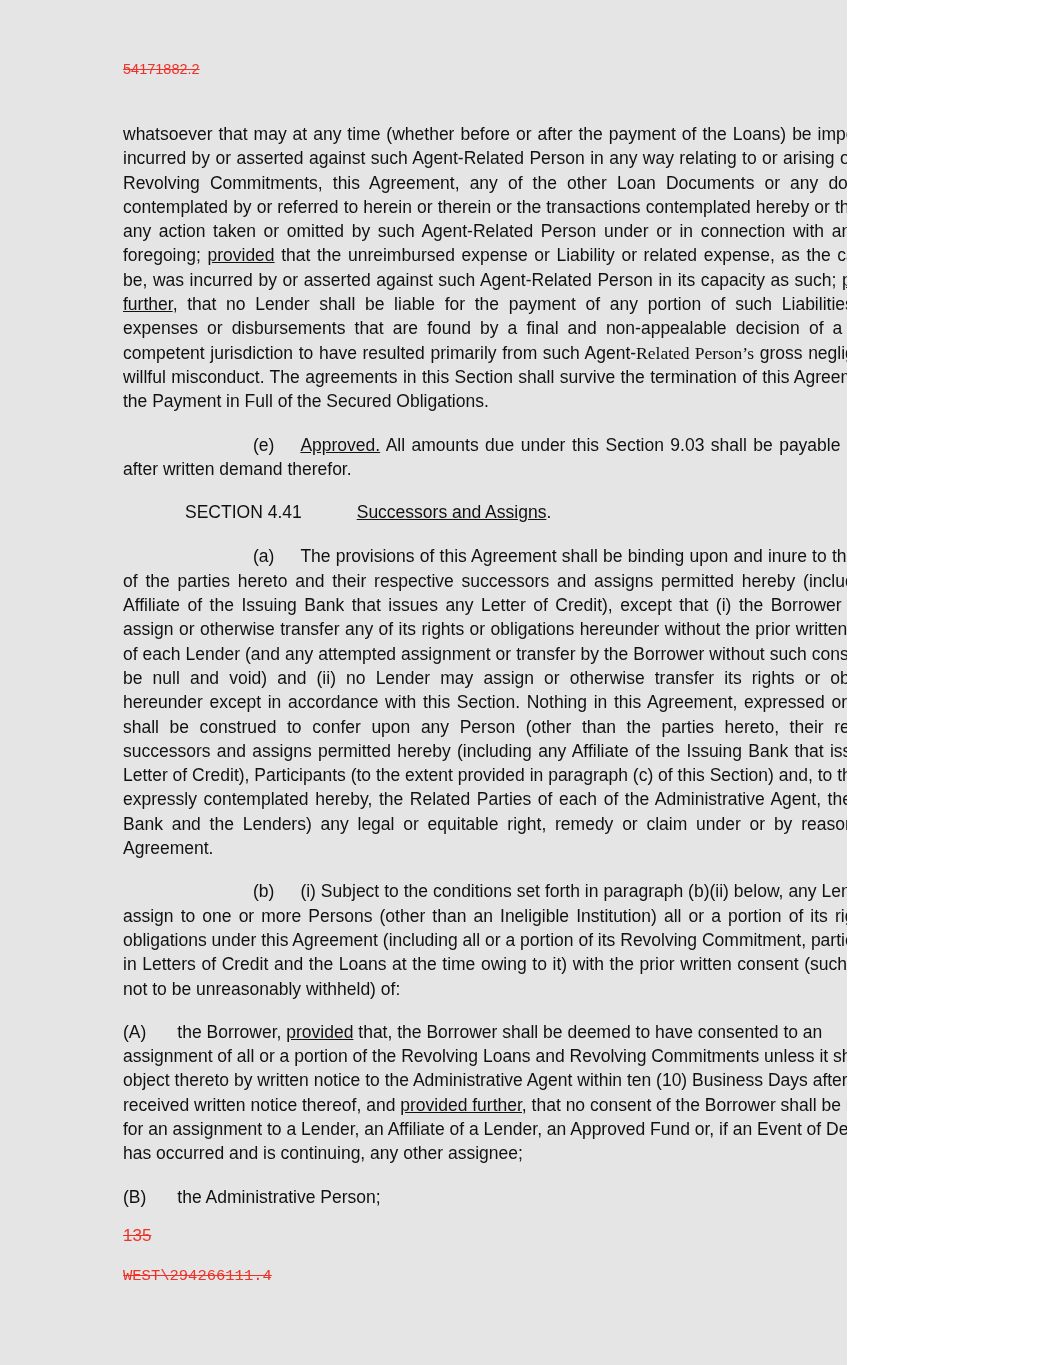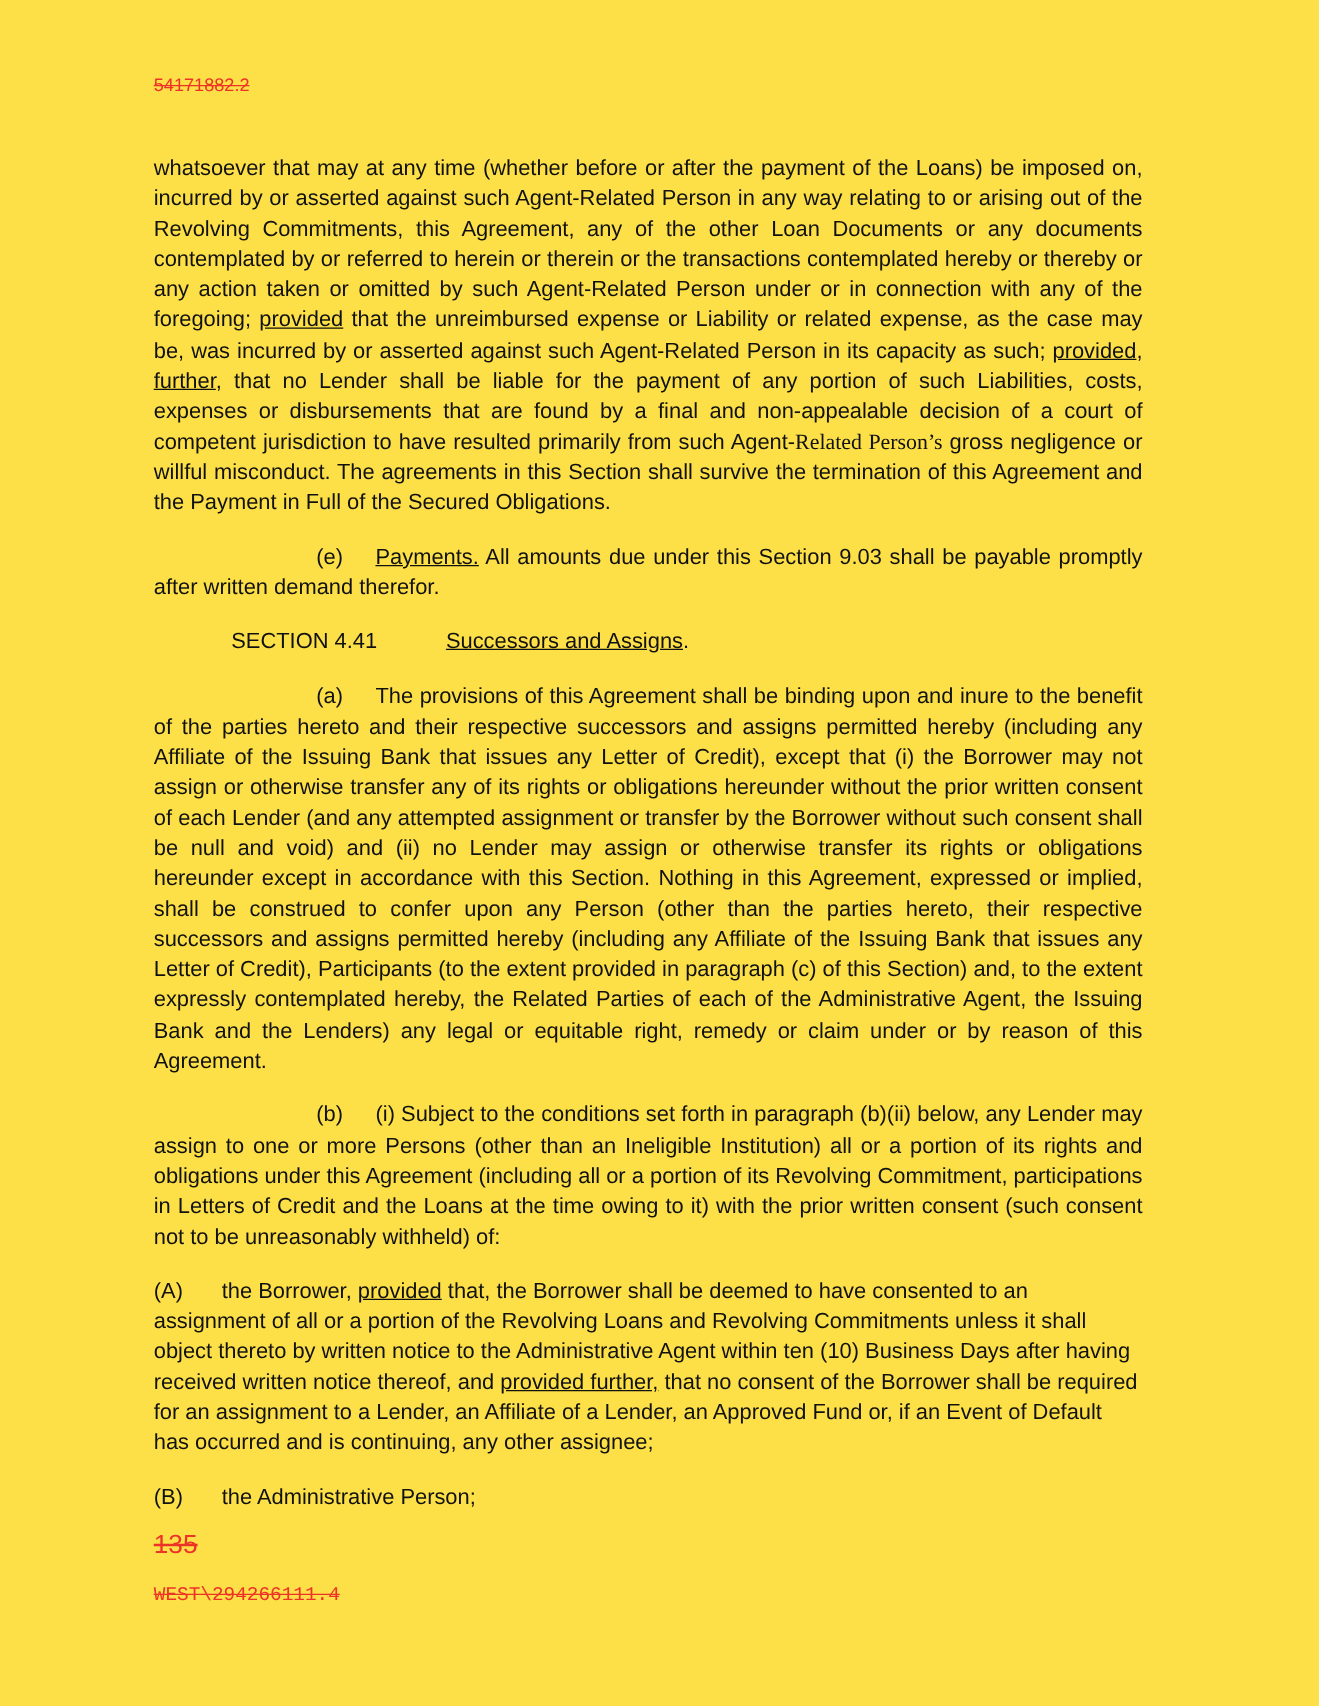--- a/index.html
+++ b/index.html
@@ -1,20 +1,20 @@
 <!DOCTYPE html>
 <html><head>
 <meta charset="utf-8">
 <style>
   html, body { margin: 0; padding: 0; background: #ffffff; }
   .page {
     position: relative;
-    width: 1055px;
+    width: 847px;
     height: 1365px;
-    background: #fde047;
+    background: #e5e5e5;
     font-family: "Liberation Sans", sans-serif;
     color: #111111;
     overflow: hidden;
   }
   .doc-number {
     position: absolute;
     left: 123px;
     top: 60px;
     font-size: 14.5px;
     line-height: 18px;
@@ -39,21 +39,21 @@
   .tab { display: inline-block; }
   .tab-sm { width: 26px; }
   .tab-md { width: 31px; }
   .tab-lg { width: 55px; }
   .u { text-decoration: underline; }
   .serif { font-family: "Liberation Serif", serif; }
   .page-number {
     position: absolute;
     left: 123px;
     top: 1226px;
-    font-size: 21px;
+    font-size: 17px;
     line-height: 20px;
   }
   .doc-id {
     position: absolute;
     left: 123px;
     top: 1266px;
     font-size: 15.5px;
     line-height: 20px;
     font-family: Liberation Mono, monospace;
   }
@@ -61,21 +61,21 @@
 </head>
 <body>
 
 <div class="page">
 
   <div class="doc-number redline">54171882.2</div>
 
   <div class="body-block">
     <p class="para justify"><span>whatsoever that may at any time (whether before or after the payment of the Loans) be imposed on, incurred by or asserted against such Agent-Related Person in any way relating to or arising out of the Revolving Commitments, this Agreement, any of the other Loan Documents or any documents contemplated by or referred to herein or therein or the transactions contemplated hereby or thereby or any action taken or omitted by such Agent-Related Person under or in connection with any of the foregoing; </span><span class="u">provided</span><span> that the unreimbursed expense or Liability or related expense, as the case may be, was incurred by or asserted against such Agent-Related Person in its capacity as such; </span><span class="u">provided</span><span>, </span><span class="u">further</span><span>, that no Lender shall be liable for the payment of any portion of such Liabilities, costs, expenses or disbursements that are found by a final and non-appealable decision of a court of competent jurisdiction to have resulted primarily from such Agent-</span><span class="serif">Related Person’s</span><span> gross negligence or willful misconduct.  The agreements in this Section shall survive the termination of this Agreement and the Payment in Full of the Secured Obligations.</span></p>
 
-    <p class="para justify indent"><span>(e)</span><span class="tab tab-sm"></span><span class="u">Payments.</span><span> All amounts due under this Section 9.03 shall be payable promptly after written demand therefor.</span></p>
+    <p class="para justify indent"><span>(e)</span><span class="tab tab-sm"></span><span class="u">Approved.</span><span> All amounts due under this Section 9.03 shall be payable promptly after written demand therefor.</span></p>
 
     <p class="para heading heading-indent"><span>SECTION 4.41</span><span class="tab tab-lg"></span><span class="u">Successors and Assigns</span><span>.</span></p>
 
     <p class="para justify indent"><span>(a)</span><span class="tab tab-sm"></span><span>The provisions of this Agreement shall be binding upon and inure to the benefit of the parties hereto and their respective successors and assigns permitted hereby (including any Affiliate of the Issuing Bank that issues any Letter of Credit), except that (i) the Borrower may not assign or otherwise transfer any of its rights or obligations hereunder without the prior written consent of each Lender (and any attempted assignment or transfer by the Borrower without such consent shall be null and void) and (ii) no Lender may assign or otherwise transfer its rights or obligations hereunder except in accordance with this Section.  Nothing in this Agreement, expressed or implied, shall be construed to confer upon any Person (other than the parties hereto, their respective successors and assigns permitted hereby (including any Affiliate of the Issuing Bank that issues any Letter of Credit), Participants (to the extent provided in paragraph (c) of this Section) and, to the extent expressly contemplated hereby, the Related Parties of each of the Administrative Agent, the Issuing Bank and the Lenders) any legal or equitable right, remedy or claim under or by reason of this Agreement.</span></p>
 
     <p class="para justify indent"><span>(b)</span><span class="tab tab-sm"></span><span>(i)  Subject to the conditions set forth in paragraph (b)(ii) below, any Lender may assign to one or more Persons (other than an Ineligible Institution) all or a portion of its rights and obligations under this Agreement (including all or a portion of its Revolving Commitment, participations in Letters of Credit and the Loans at the time owing to it) with the prior written consent (such consent not to be unreasonably withheld) of:</span></p>
 
     <p class="para"><span>(A)</span><span class="tab tab-md"></span><span>the Borrower, </span><span class="u">provided</span><span> that, the Borrower shall be deemed to have consented to an assignment of all or a portion of the Revolving Loans and Revolving Commitments unless it shall object thereto by written notice to the Administrative Agent within ten (10) Business Days after having received written notice thereof, and </span><span class="u">provided further,</span><span> that no consent of the Borrower shall be required for an assignment to a Lender, an Affiliate of a Lender, an Approved Fund or, if an Event of Default has occurred and is continuing, any other assignee;</span></p>
 
     <p class="para"><span>(B)</span><span class="tab tab-md"></span><span>the Administrative Person;</span></p>

